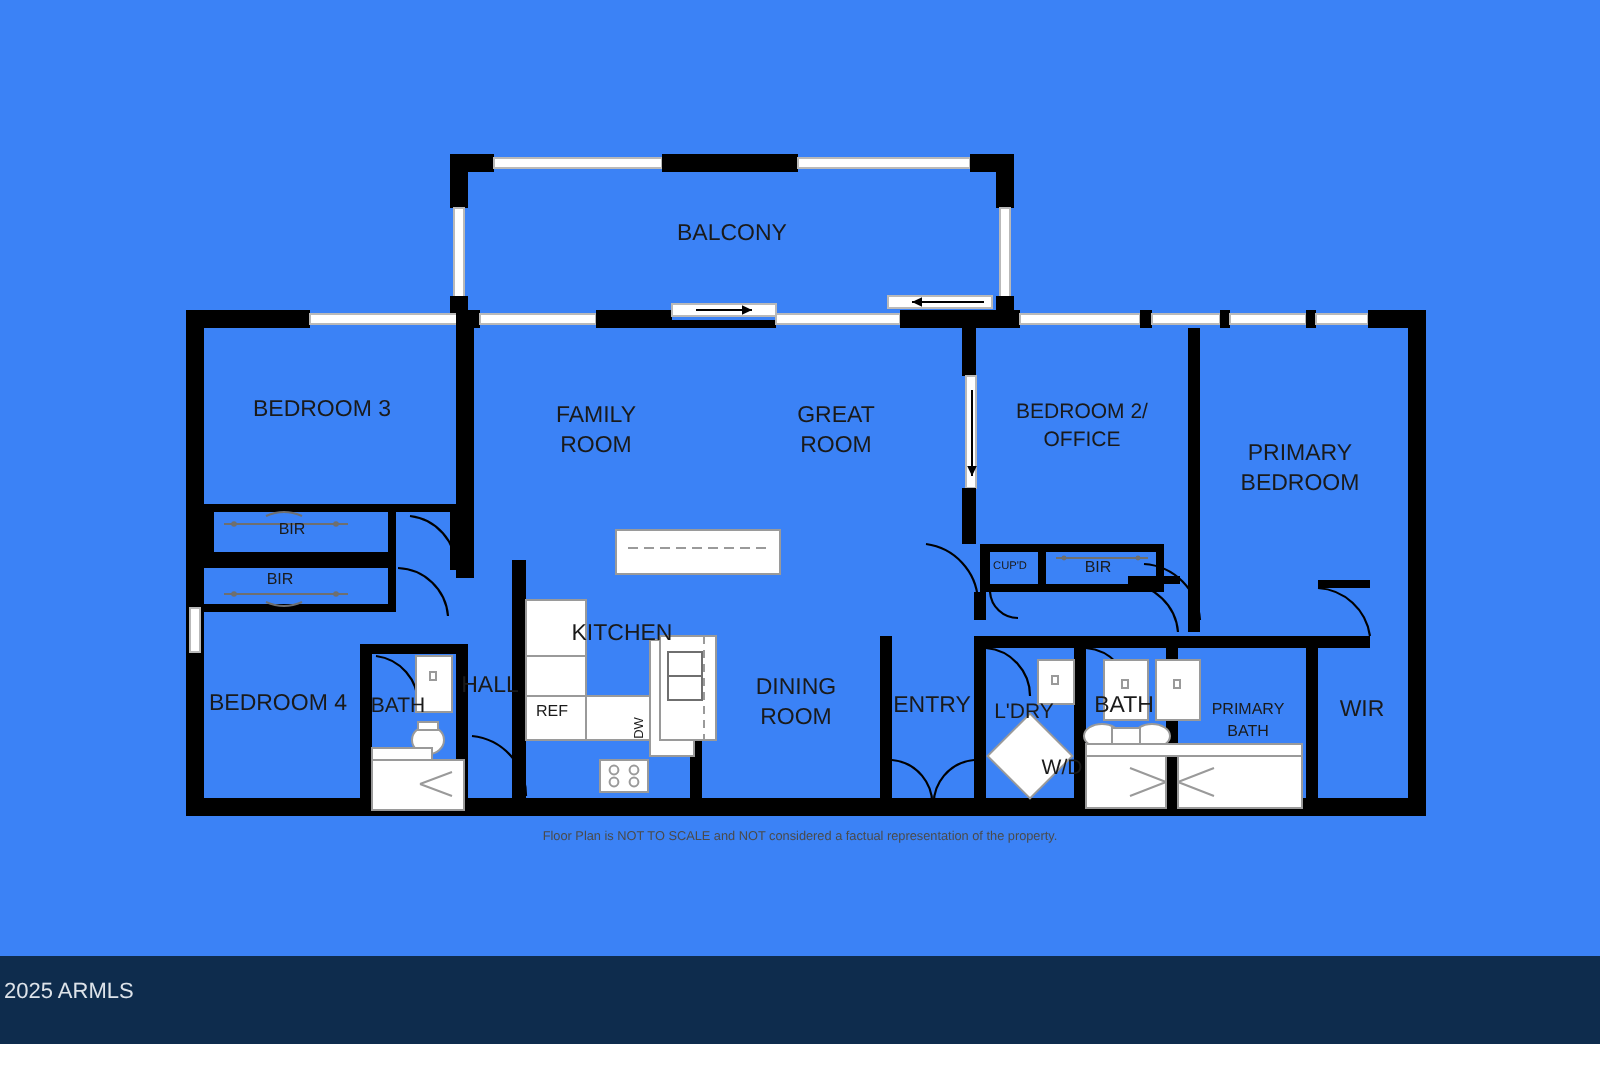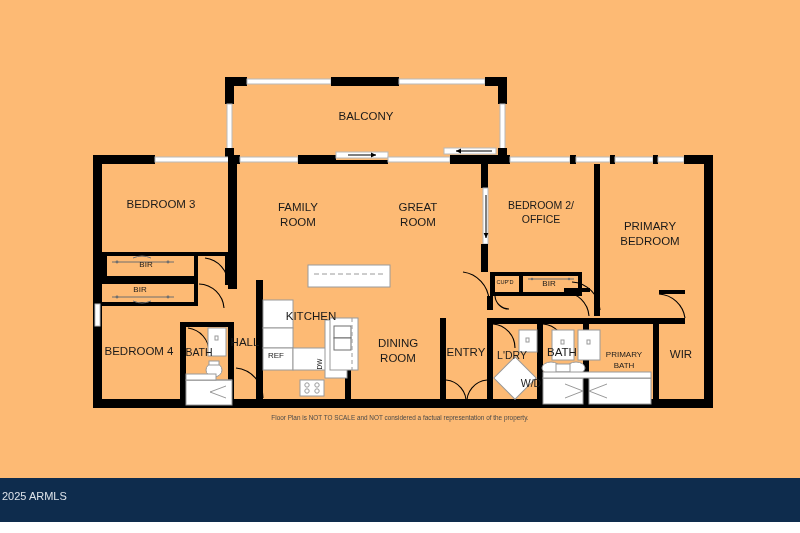--- a/index.html
+++ b/index.html
@@ -1,21 +1,21 @@
 <!DOCTYPE html>
 <html><head>
 <meta charset="utf-8">
 <style>
   html,body{margin:0;padding:0;background:#ffffff;}
   body{width:800px;height:533px;overflow:hidden;
        font-family:"Liberation Sans","DejaVu Sans",sans-serif;}
   #page{position:relative;width:800px;height:533px;background:#fff;}
 
   
-  #plan{position:absolute;left:0;top:0;width:800px;height:478px;background:#fdba74;}
+  #plan{position:absolute;left:0;top:0;width:800px;height:478px;background:#3b82f6;}
   #plan svg{display:block;}
 
   .rmlabel{font-family:"Liberation Sans","DejaVu Sans",sans-serif;
            fill:#1a1a1a;text-anchor:middle;dominant-baseline:middle;}
   .rm-lg{font-size:11.5px;}
   .rm-md{font-size:10.5px;}
   .rm-sm{font-size:8px;}
   .rm-xs{font-size:5.6px;}
   .rm-vert{font-size:6.5px;}
   .disclaim{font-size:6.4px;fill:#4a4a4a;text-anchor:middle;}

